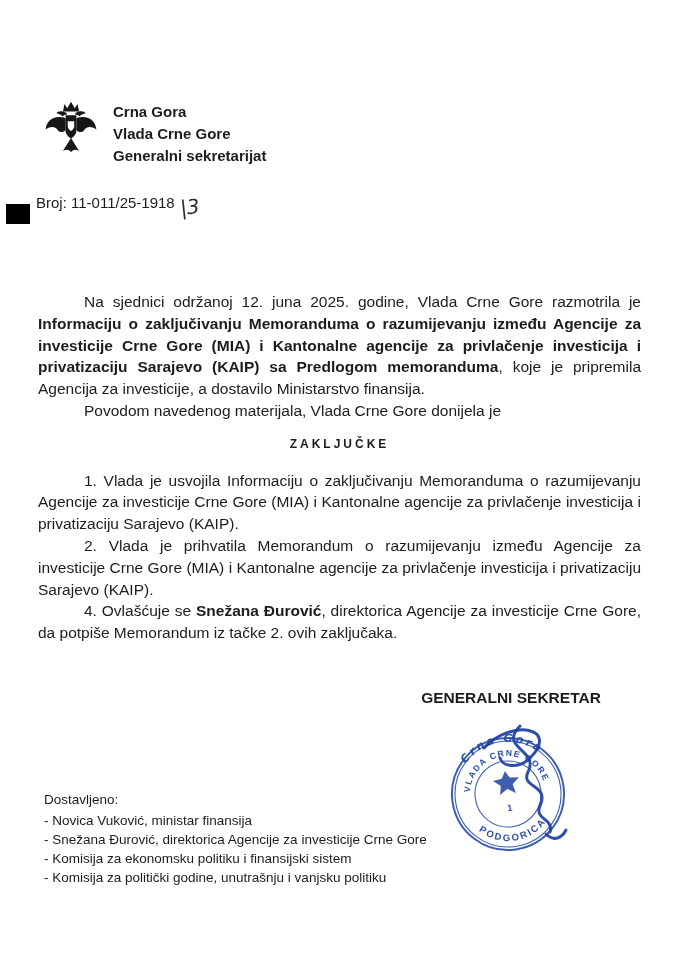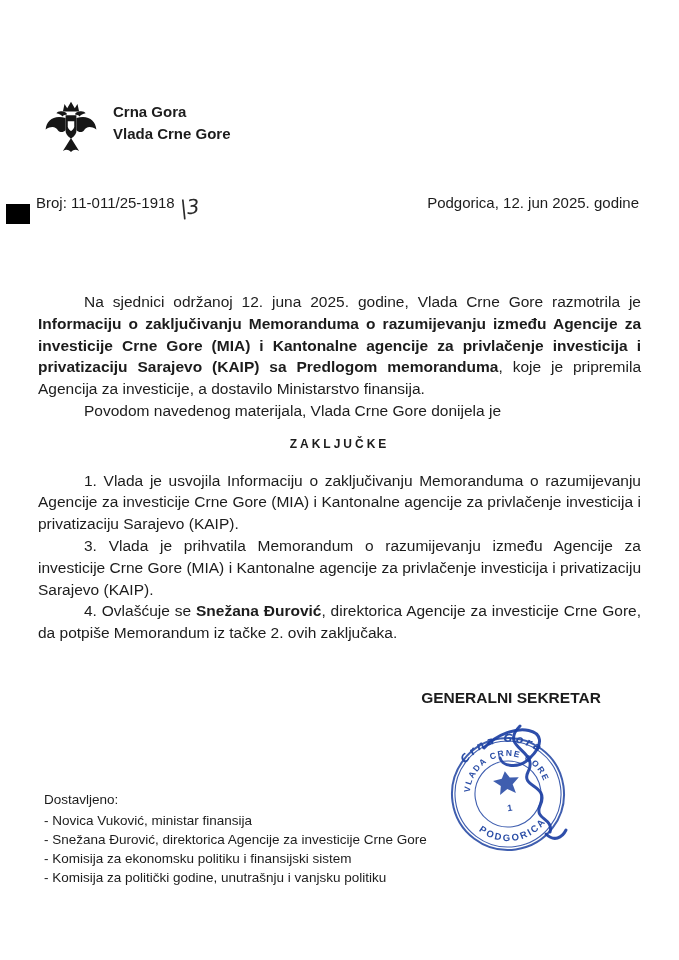--- a/index.html
+++ b/index.html
@@ -65,39 +65,39 @@
           <path d="M60 36 C 82 30 95 40 97 57 C 86 50 78 52 74 59 C 70 63 64 63 60 58 z"></path>
           <path d="M40 31 h20 v29 c0 8 -10 14 -10 14 c0 0 -10 -6 -10 -14 z"></path>
           <path d="M50 73 l-15 24 c6 -3 10 -3 15 2 c5 -5 9 -5 15 -2 z"></path>
         </g>
         <path d="M44 42 h12 v9 c0 5 -6 9 -6 9 s-6 -4 -6 -9 z" fill="#ffffff"></path>
       </svg>
     </div>
     <div class="org-lines">
       <div>Crna Gora</div>
       <div>Vlada Crne Gore</div>
+      <div>Generalni sekretarijat</div>
     </div>
   </header>
 
   <div class="meta-row">
     <div class="doc-number">
       <span>Broj: 11-011/25-1918</span>
       <span class="hand">|3</span>
     </div>
-    <div class="place-date">Podgorica, 12. jun 2025. godine</div>
   </div>
 
   <div class="artifact"></div>
 
   <main class="content">
     <p class="par indent"><span>Na sjednici održanoj 12. juna 2025. godine, Vlada Crne Gore razmotrila je </span><span class="b">Informaciju o zaključivanju Memoranduma o razumijevanju između Agencije za investicije Crne Gore (MIA) i Kantonalne agencije za privlačenje investicija i privatizaciju Sarajevo (KAIP) sa Predlogom memoranduma</span><span>, koje je pripremila Agencija za investicije, a dostavilo Ministarstvo finansija.</span></p>
     <p class="par indent">Povodom navedenog materijala, Vlada Crne Gore donijela je</p>
     <h2 class="heading">ZAKLJUČKE</h2>
     <p class="par indent">1. Vlada je usvojila Informaciju o zaključivanju Memoranduma o razumijevanju Agencije za investicije Crne Gore (MIA) i Kantonalne agencije za privlačenje investicija i privatizaciju Sarajevo (KAIP).</p>
-    <p class="par indent">3. Vlada je prihvatila Memorandum o razumijevanju između Agencije za investicije Crne Gore (MIA) i Kantonalne agencije za privlačenje investicija i privatizaciju Sarajevo (KAIP).</p>
+    <p class="par indent">2. Vlada je prihvatila Memorandum o razumijevanju između Agencije za investicije Crne Gore (MIA) i Kantonalne agencije za privlačenje investicija i privatizaciju Sarajevo (KAIP).</p>
     <p class="par indent"><span>4. Ovlašćuje se </span><span class="b">Snežana Đurović</span><span>, direktorica Agencije za investicije Crne Gore, da potpiše Memorandum iz tačke 2. ovih zaključaka.</span></p>
   </main>
 
   <div class="sig">
     <div>GENERALNI SEKRETAR</div>
   </div>
 
   <svg class="stamp-wrap" viewBox="0 0 160 160">
     <defs>
       <path id="arcOuterTop" d="M 28 80 A 52 52 0 0 1 132 80"></path>

